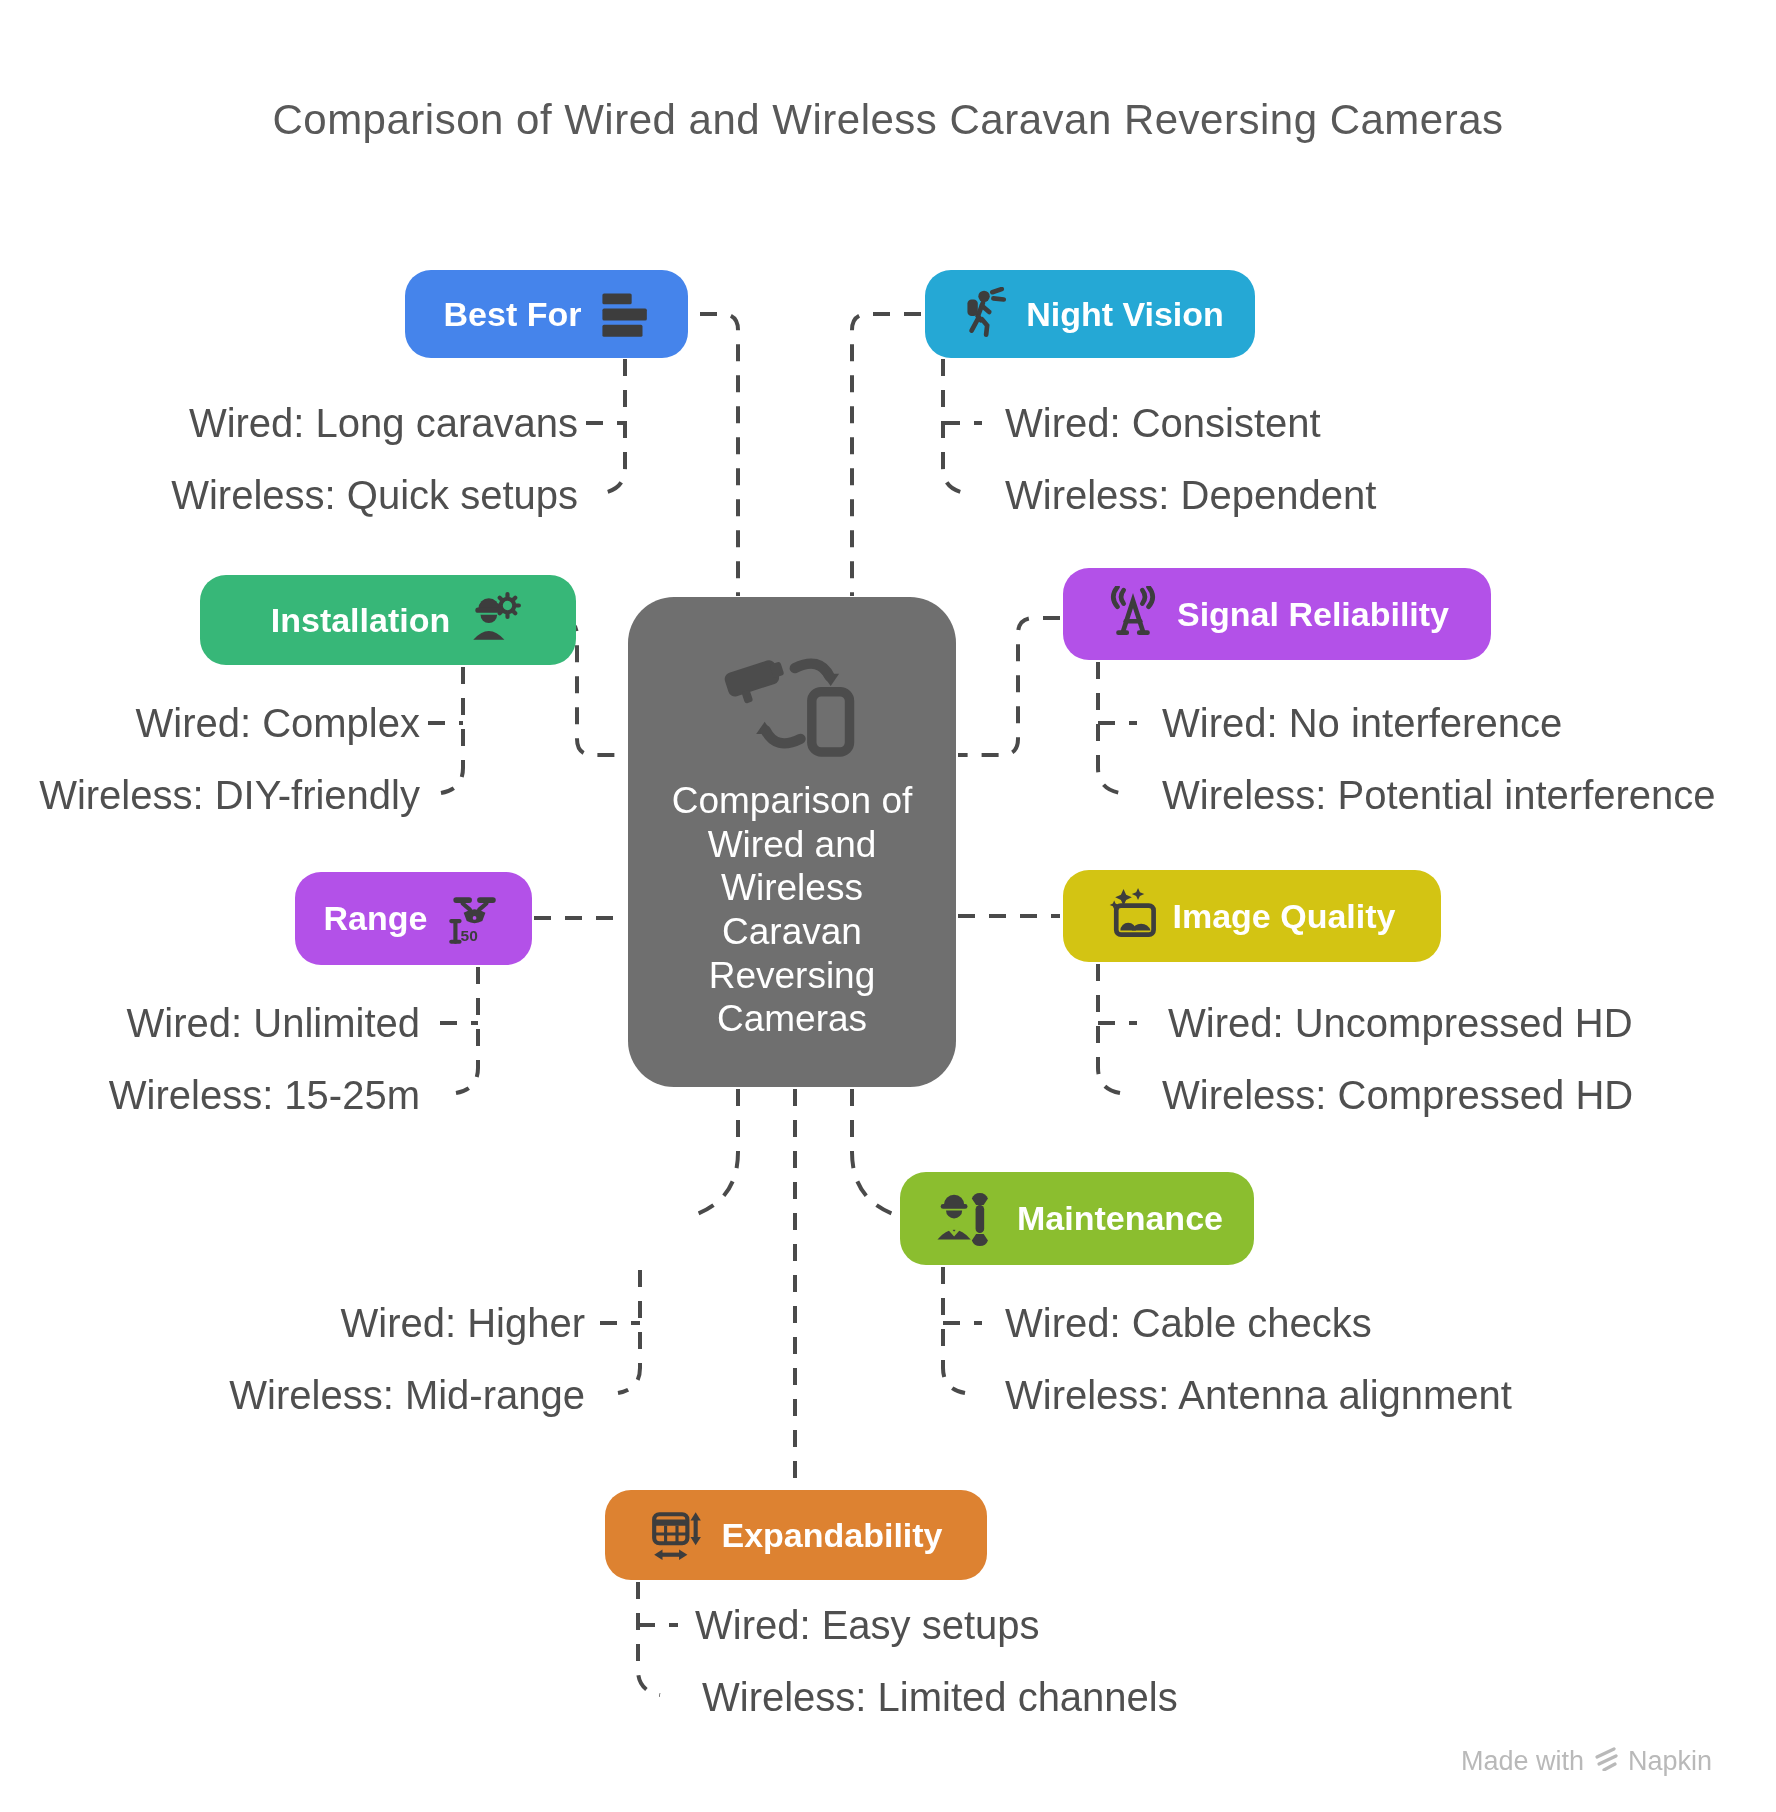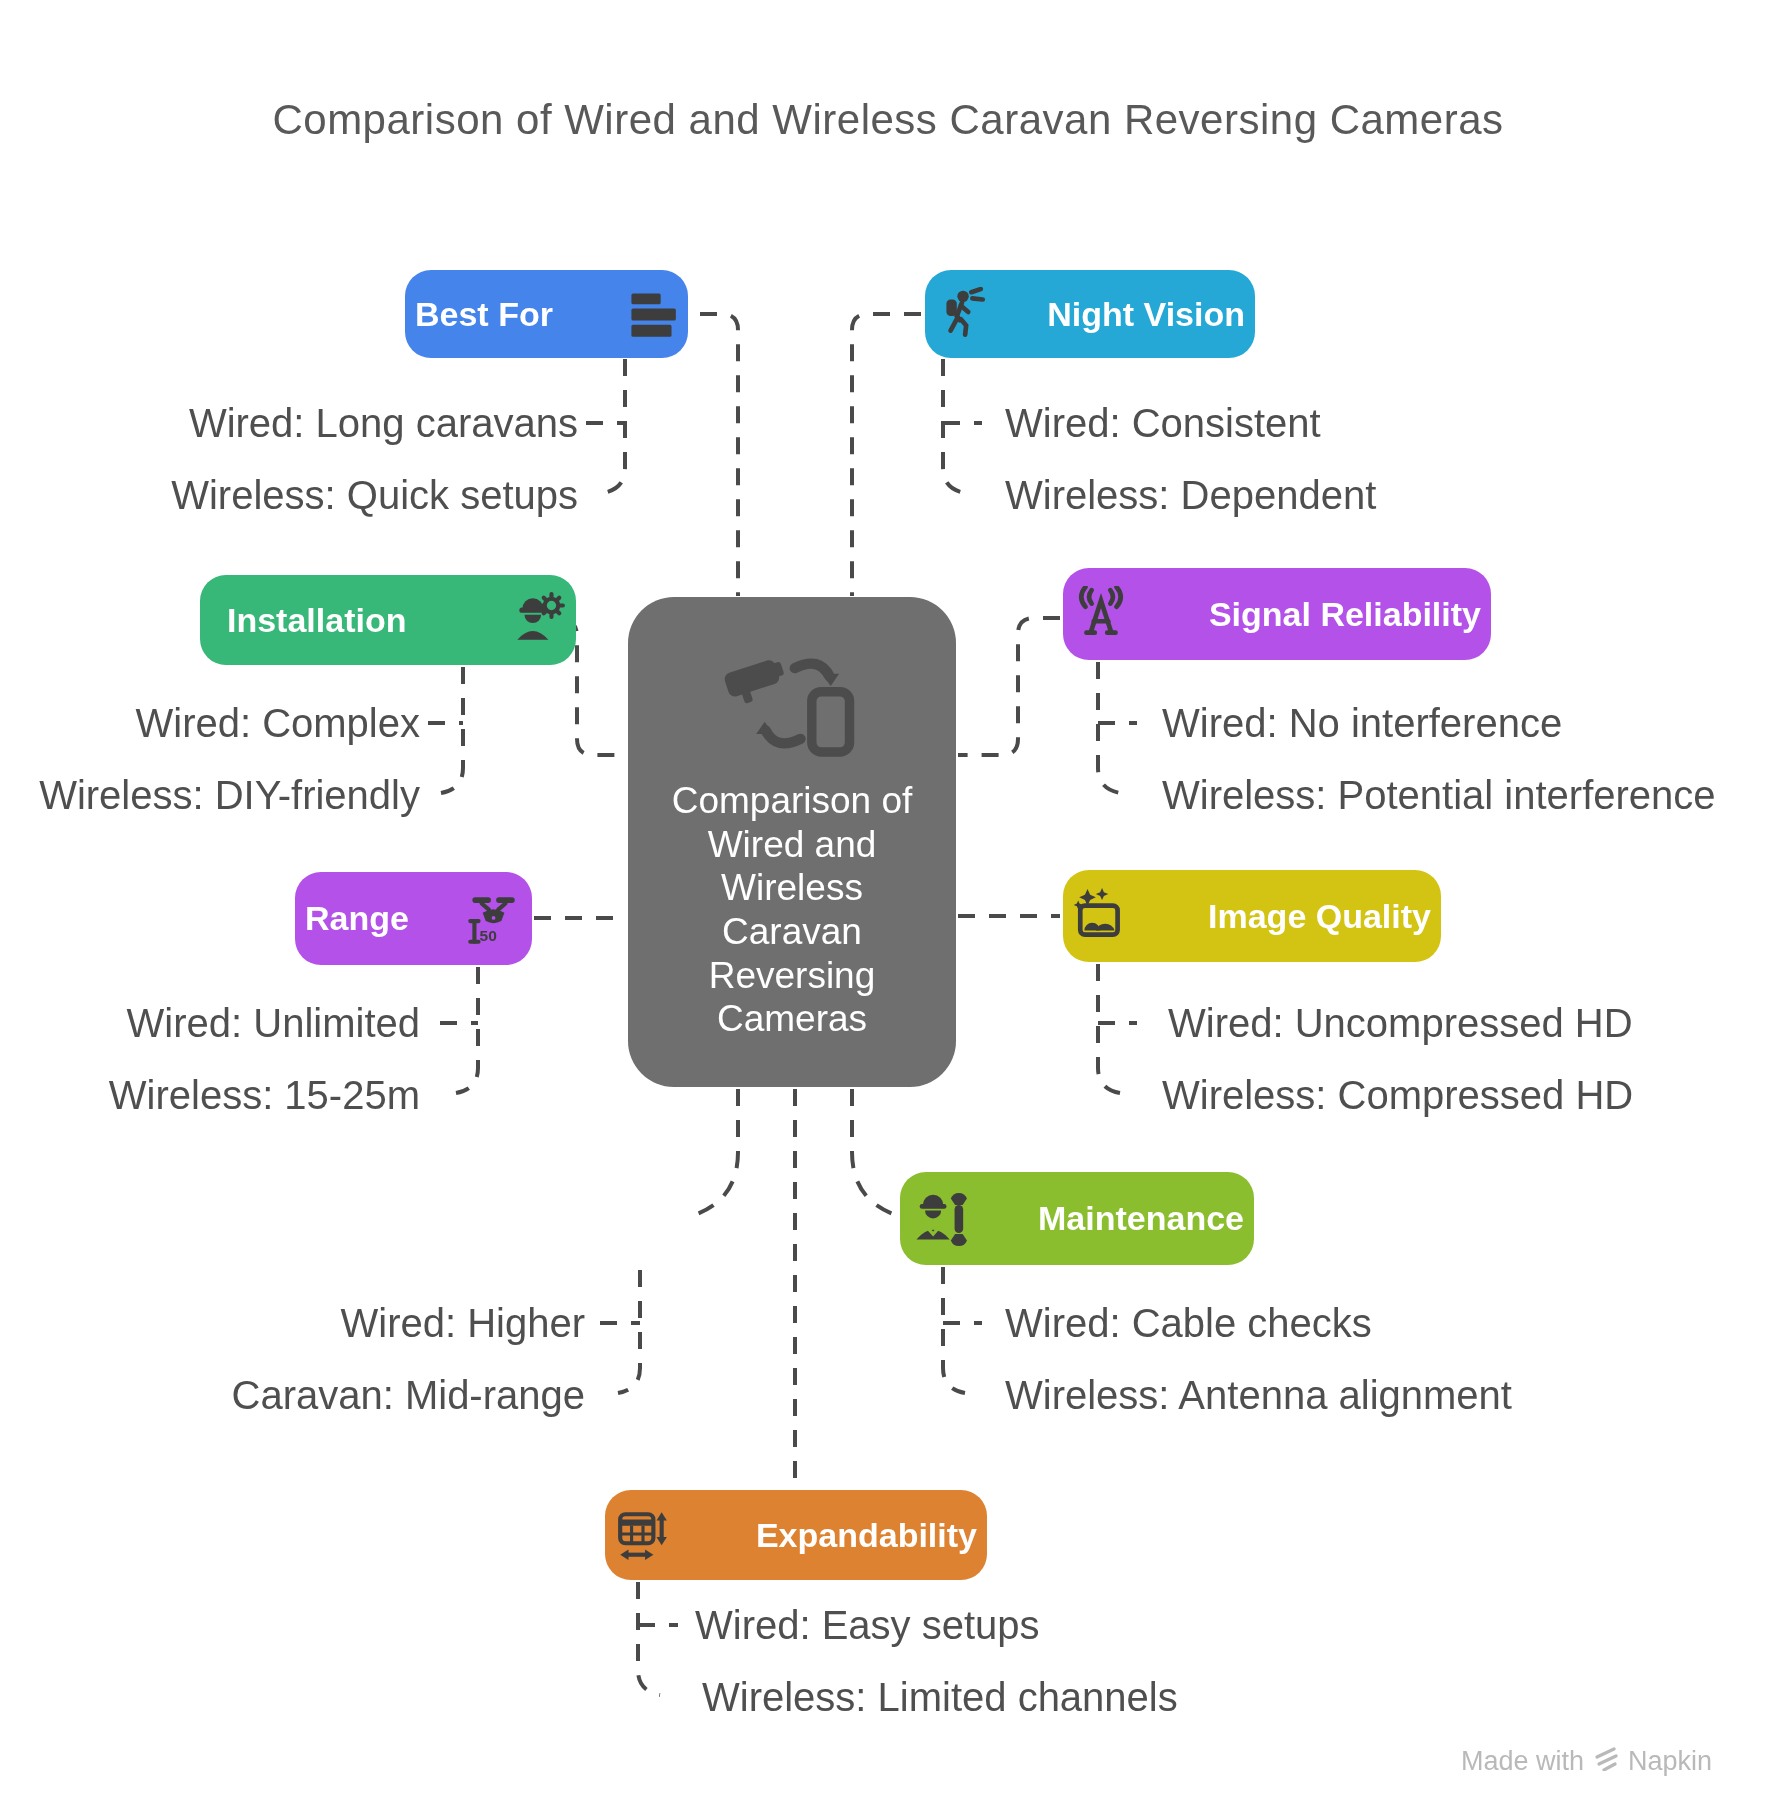--- a/index.html
+++ b/index.html
@@ -6,21 +6,21 @@
   .canvas{
     position:relative;width:1776px;height:1812px;overflow:hidden;background:#ffffff;
     font-family:"Liberation Sans", sans-serif;
   }
   .title{
     position:absolute;top:96px;left:0;width:100%;text-align:center;
     font-size:42px;color:#595959;letter-spacing:0.5px;
   }
   .wires{position:absolute;left:0;top:0;z-index:1;}
   .node{
-    position:absolute;z-index:2;display:flex;align-items:center;justify-content:space-between;
+    position:absolute;z-index:2;display:flex;align-items:center;justify-content:center;
     gap:16px;border-radius:26px;color:#ffffff;font-size:34px;font-weight:600;
     box-sizing:border-box;padding:0 10px;
   }
   .nlabel{white-space:nowrap;}
   .nicon{display:flex;align-items:center;justify-content:center;}
   .center-node{
     position:absolute;z-index:2;left:628px;top:597px;width:328px;height:490px;
     border-radius:46px;display:flex;flex-direction:column;align-items:center;
     box-sizing:border-box;padding:40px 22px 0 22px;color:#ffffff;
   }
@@ -247,21 +247,21 @@
   <div class="sub" style="left:1162px;top:702px">Wired: No interference</div>
   <div class="sub" style="left:1162px;top:774px">Wireless: Potential interference</div>
 
   <div class="sub r" style="right:1356px;top:1002px">Wired: Unlimited</div>
   <div class="sub r" style="right:1356px;top:1074px">Wireless: 15-25m</div>
 
   <div class="sub" style="left:1168px;top:1002px">Wired: Uncompressed HD</div>
   <div class="sub" style="left:1162px;top:1074px">Wireless: Compressed HD</div>
 
   <div class="sub r" style="right:1191px;top:1302px">Wired: Higher</div>
-  <div class="sub r" style="right:1191px;top:1374px">Caravan: Mid-range</div>
+  <div class="sub r" style="right:1191px;top:1374px">Wireless: Mid-range</div>
 
   <div class="sub" style="left:1005px;top:1302px">Wired: Cable checks</div>
   <div class="sub" style="left:1005px;top:1374px">Wireless: Antenna alignment</div>
 
   <div class="sub" style="left:695px;top:1604px">Wired: Easy setups</div>
   <div class="sub" style="left:702px;top:1676px">Wireless: Limited channels</div>
 
   <div class="footer">
     <span>Made with</span>
     <span>

